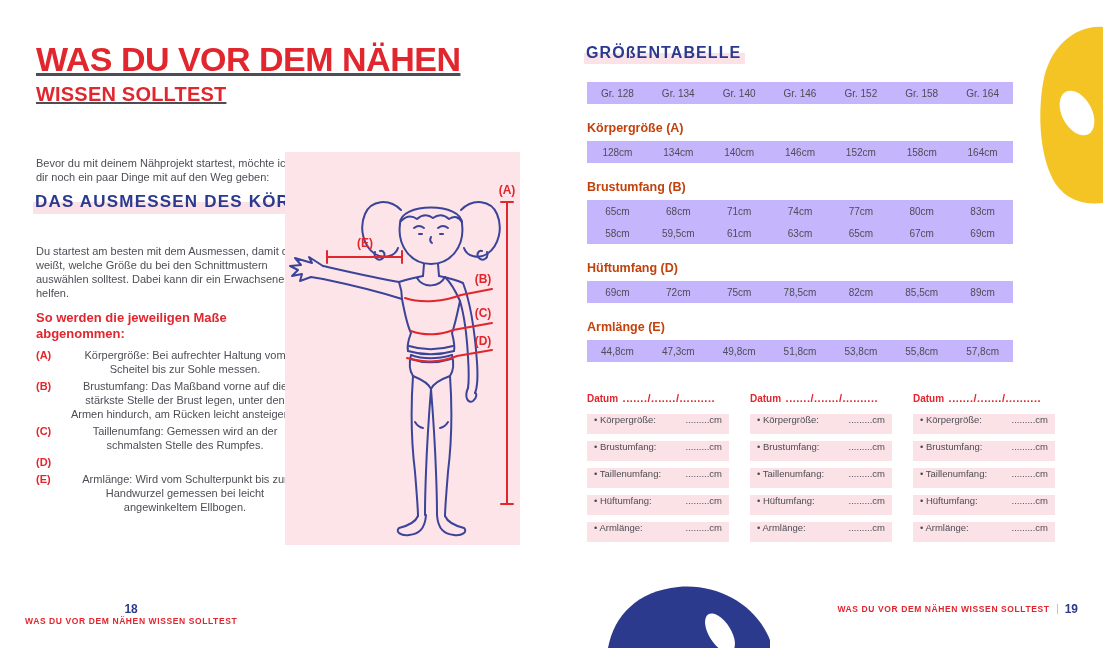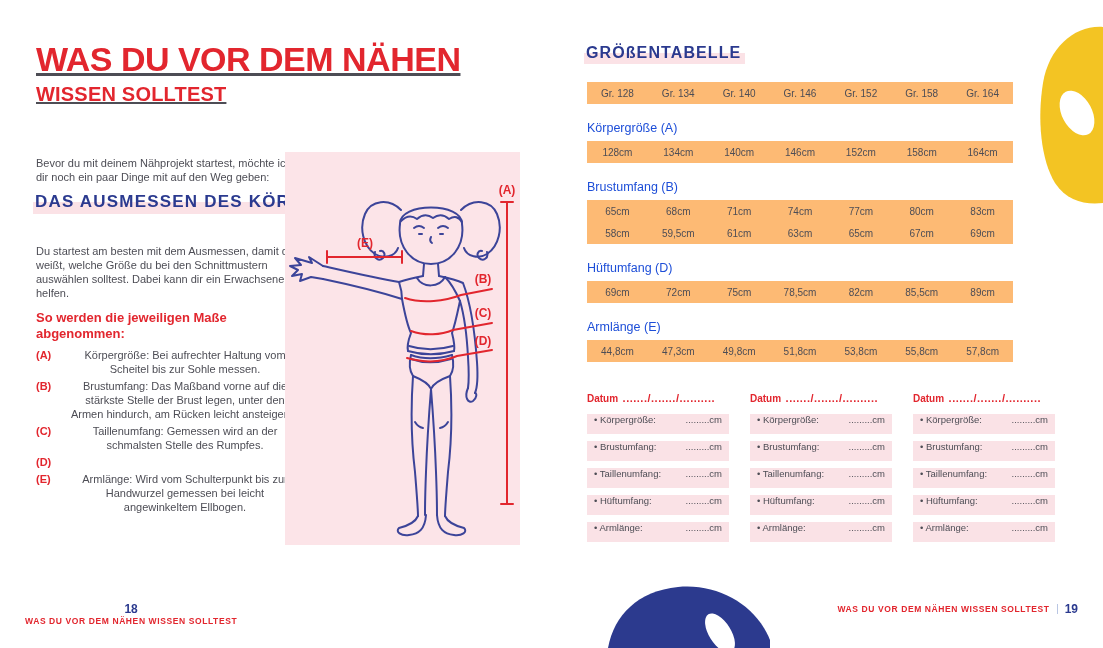--- a/index.html
+++ b/index.html
@@ -29,25 +29,25 @@
   .mtext{flex:1;font-size:11px;line-height:14px;text-align:center;}
 
   .figure-box{position:absolute;left:285px;top:152px;width:235px;height:393px;background:#fce4e8;}
   .figure-box svg{display:block;}
 
   
   .gt-heading{position:absolute;left:584px;top:44px;font-size:16px;font-weight:800;
       letter-spacing:1.1px;color:#2b3a8f;}
 
   .size-table{position:absolute;left:587px;top:82px;width:426px;}
-  .trow{display:grid;grid-template-columns:repeat(7,1fr);background:#fdba74;height:22px;
+  .trow{display:grid;grid-template-columns:repeat(7,1fr);background:#c4b5fd;height:22px;
       align-items:center;}
   .tcell{text-align:center;font-size:10px;color:#4d4d55;}
   .thead .tcell{font-size:10px;}
-  .tsec-label{font-size:12.5px;font-weight:400;color:#1d4ed8;margin:17px 0 6px 0;}
+  .tsec-label{font-size:12.5px;font-weight:700;color:#c2410c;margin:17px 0 6px 0;}
   .thead{margin-bottom:0;}
   .tsec:first-of-type .tsec-label{margin-top:13px;}
 
   .datum-area{position:absolute;left:587px;top:388px;width:468px;display:flex;gap:21px;}
   .datum-block{width:142px;flex:0 0 142px;}
   .datum-heading{height:19px;margin-bottom:7px;white-space:nowrap;}
   .datum-word{font-size:10px;font-weight:700;color:#e2262e;}
   .datum-dots{font-size:11px;font-weight:700;color:#e2262e;letter-spacing:0.5px;}
   .datum-row{background:#fae2e6;height:20px;margin-bottom:7px;display:flex;align-items:flex-start;
       justify-content:space-between;padding:0 7px;}

